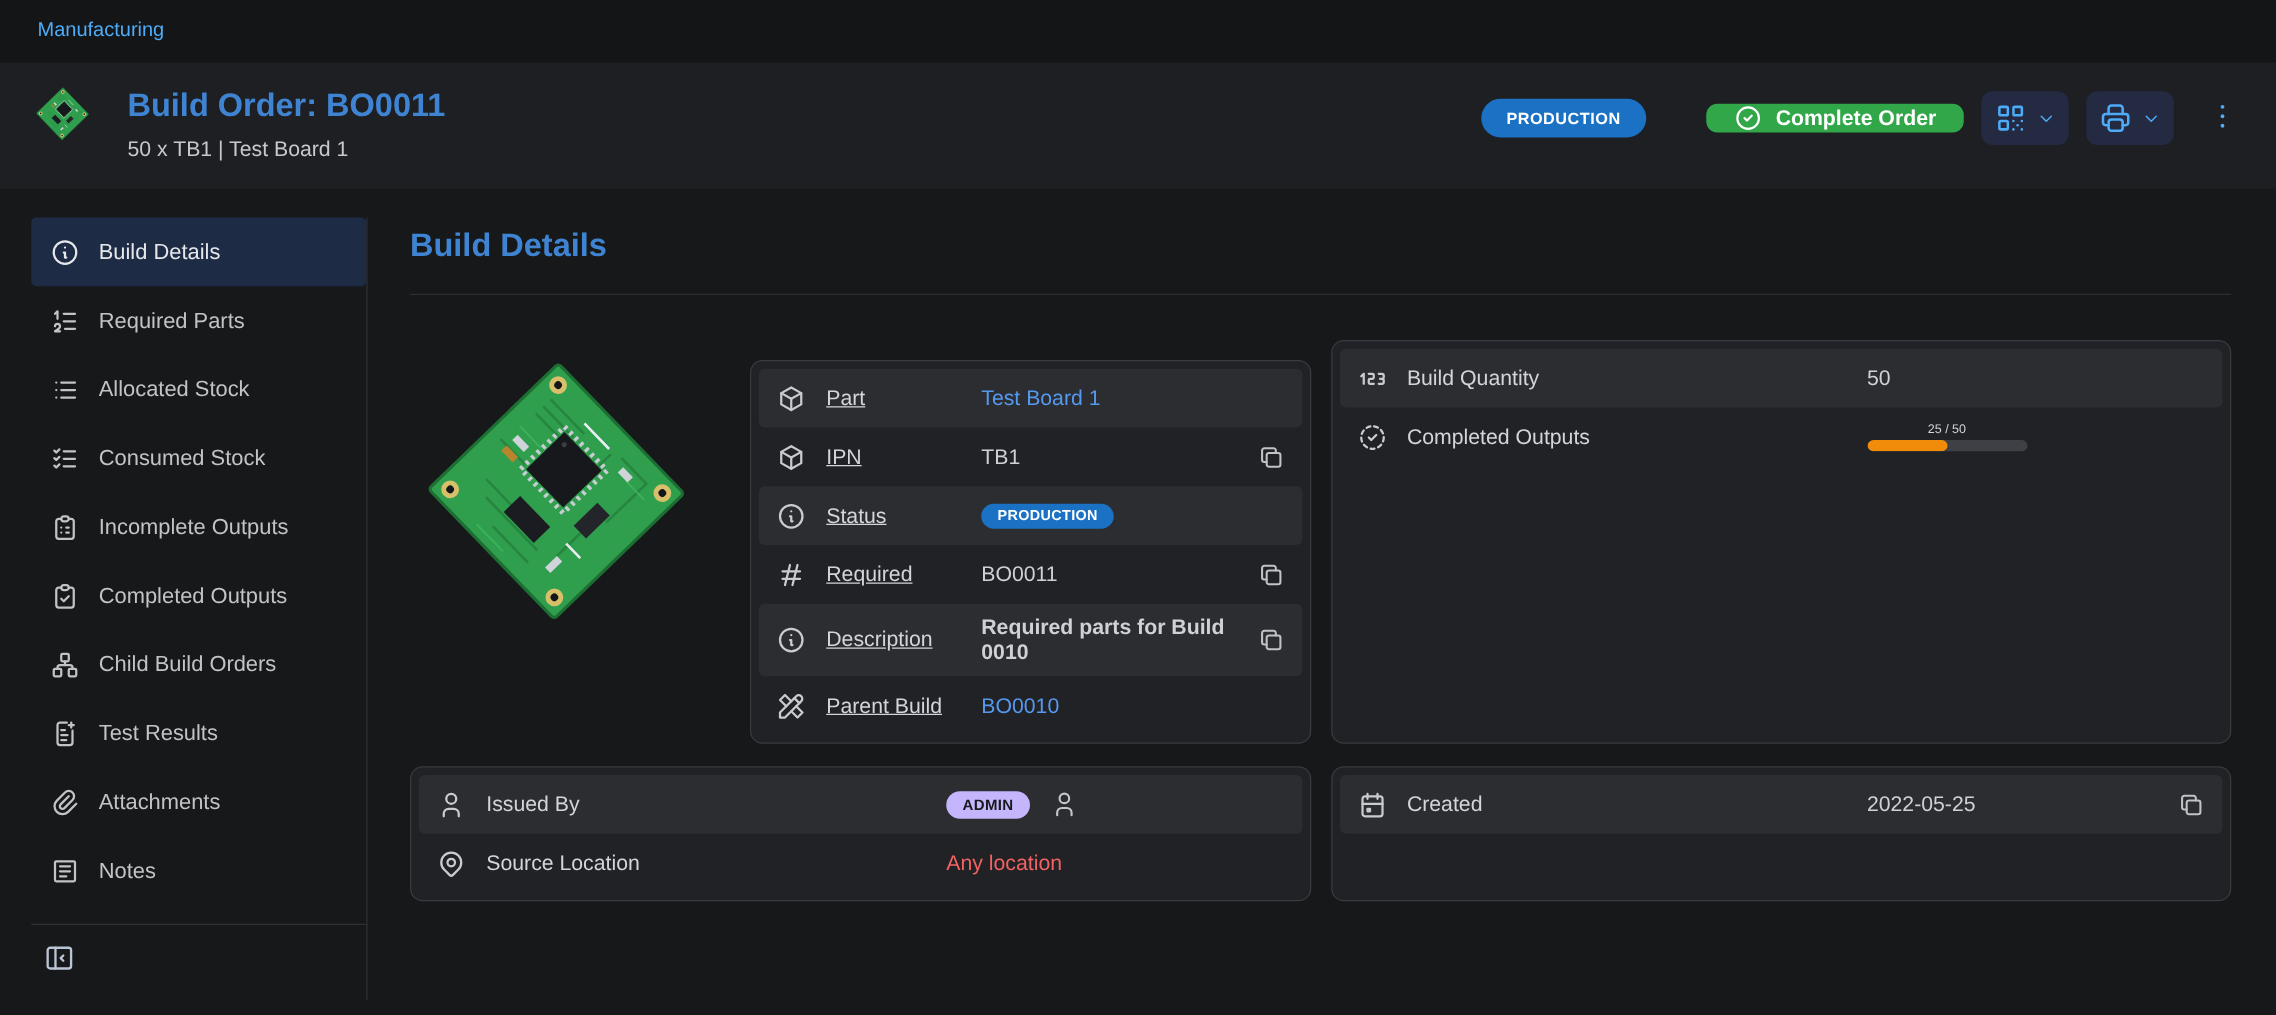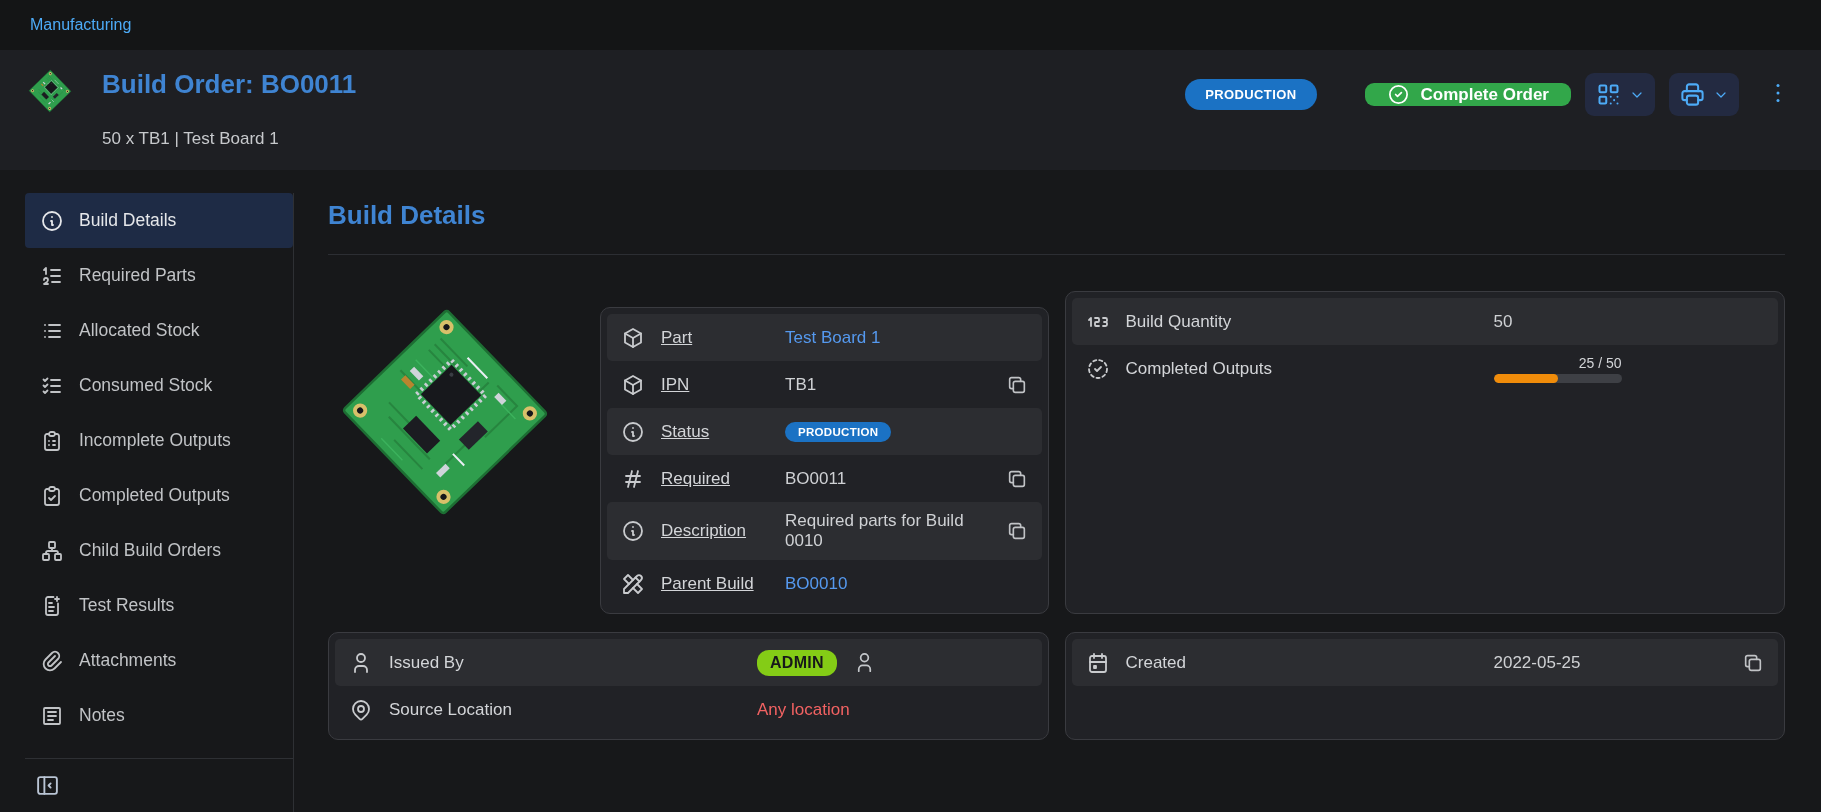--- a/index.html
+++ b/index.html
@@ -17,21 +17,21 @@
   
   .breadcrumb-bar { height:50px; display:flex; align-items:center; padding:0 30px; background:#141516; }
   .crumb { color:var(--accent-blue,#4dabf7); text-decoration:none; font-size:16px; cursor:pointer; }
 
   
   .page-header { background:#1e1f23; padding:17px 30px 21px 26px; display:flex; justify-content:space-between; align-items:flex-start; }
   .header-left { display:flex; gap:28px; align-items:flex-start; }
   .thumb { width:48px; height:48px; cursor:pointer; }
   .thumb svg { width:100%; height:100%; }
   .page-title { color:var(--heading-blue,#3f84d2); font-size:26px; font-weight:bold; margin-top:2px; }
-  .page-subtitle { color:#c7c9cc; font-size:17px; margin-top:29px; }
+  .page-subtitle { color:#c7c9cc; font-size:17px; margin-top:10px; }
   .header-right { display:flex; align-items:center; gap:14px; padding-top:6px; }
   .status-pill { background:var(--badge-blue,#1b72c4); color:#fff; font-size:13px; font-weight:bold; letter-spacing:.4px; padding:8px 20px; border-radius:16px; margin-right:34px; }
   .complete-btn { display:flex; align-items:center; gap:11px; background:var(--button-green,#32a74a); border:none; color:#fff; font-family:inherit; font-size:17px; font-weight:bold; padding:0 22px; border-radius:9px; cursor:pointer; }
   .complete-btn .icon { width:23px; height:23px; }
   .tool-btn { display:flex; align-items:center; gap:7px; background:#232a41; border:none; color:var(--accent-blue,#4dabf7); padding:8px 10px; border-radius:9px; cursor:pointer; }
   .tool-btn .lg { width:27px; height:27px; }
   .tool-btn .sm { width:16px; height:16px; }
   .menu-btn { background:none; border:none; color:var(--accent-blue,#4dabf7); cursor:pointer; margin-left:12px; }
   .menu-btn .lg { width:26px; height:26px; }
 
@@ -58,32 +58,32 @@
   .panel { border:1px solid #3a3b40; border-radius:10px; background:#212226; padding:6px; }
   .left-top .panel { flex:1; margin-top:16px; }
 
   .t-row { display:flex; align-items:center; gap:16px; padding:9px 14px; min-height:47px; border-radius:5px; }
   .t-row:nth-child(odd) { background:#2c2d31; }
   .t-icon { width:24px; height:24px; color:#c9cbce; }
   .t-label { flex:none; color:#d3d5d8; }
   .details .t-label { width:108px;text-decoration:underline; }
   .wide .t-label { width:352px; }
   .t-value { flex:1; display:flex; align-items:center; gap:16px; color:#cfd1d4; min-width:0; }
-  .t-value .wrapval { max-width:230px; }
+  .t-value .wrapval { max-width:230px;font-weight:bold; }
   .link { color:var(--link-blue,#5599ef); text-decoration:none; cursor:pointer; }
   .danger { color:var(--danger-red,#f26262); }
   .pill { font-weight:bold; border-radius:12px; padding:4px 13px; display:inline-block; }
   .pill.blue { background:var(--badge-blue,#1b72c4); color:#fff; font-size:11.5px; letter-spacing:.3px; }
-  .pill.light { background:#84cc16; color:#17181a; font-size:16px; letter-spacing:.3px; }
+  .pill.light { background:#c4b5fd; color:#17181a; font-size:12px; letter-spacing:.3px; }
   .t-value .user2 { width:23px; height:23px; color:#c3c6ca; }
   .copy-btn { background:none; border:none; color:#c1c3c6; width:22px; height:22px; padding:0; cursor:pointer; flex:none; }
   .copy-btn svg { width:100%; height:100%; }
 
   .progress-wrap { display:flex; flex-direction:column; gap:3px; width:128px; }
-  .progress-text { font-size:14px; color:#d3d5d8; text-align:right; }
+  .progress-text { font-size:10px; color:#d3d5d8; text-align:center; }
   .progress-bar { height:9px; border-radius:5px; background:#3e4045; overflow:hidden; }
   .progress-fill { height:100%; background:var(--progress-orange,#f08c0a); border-radius:5px; }
 </style>
 </head>
 <body>
 
 <div class="breadcrumb-bar">
   <a class="crumb">Manufacturing</a>
 </div>
 

